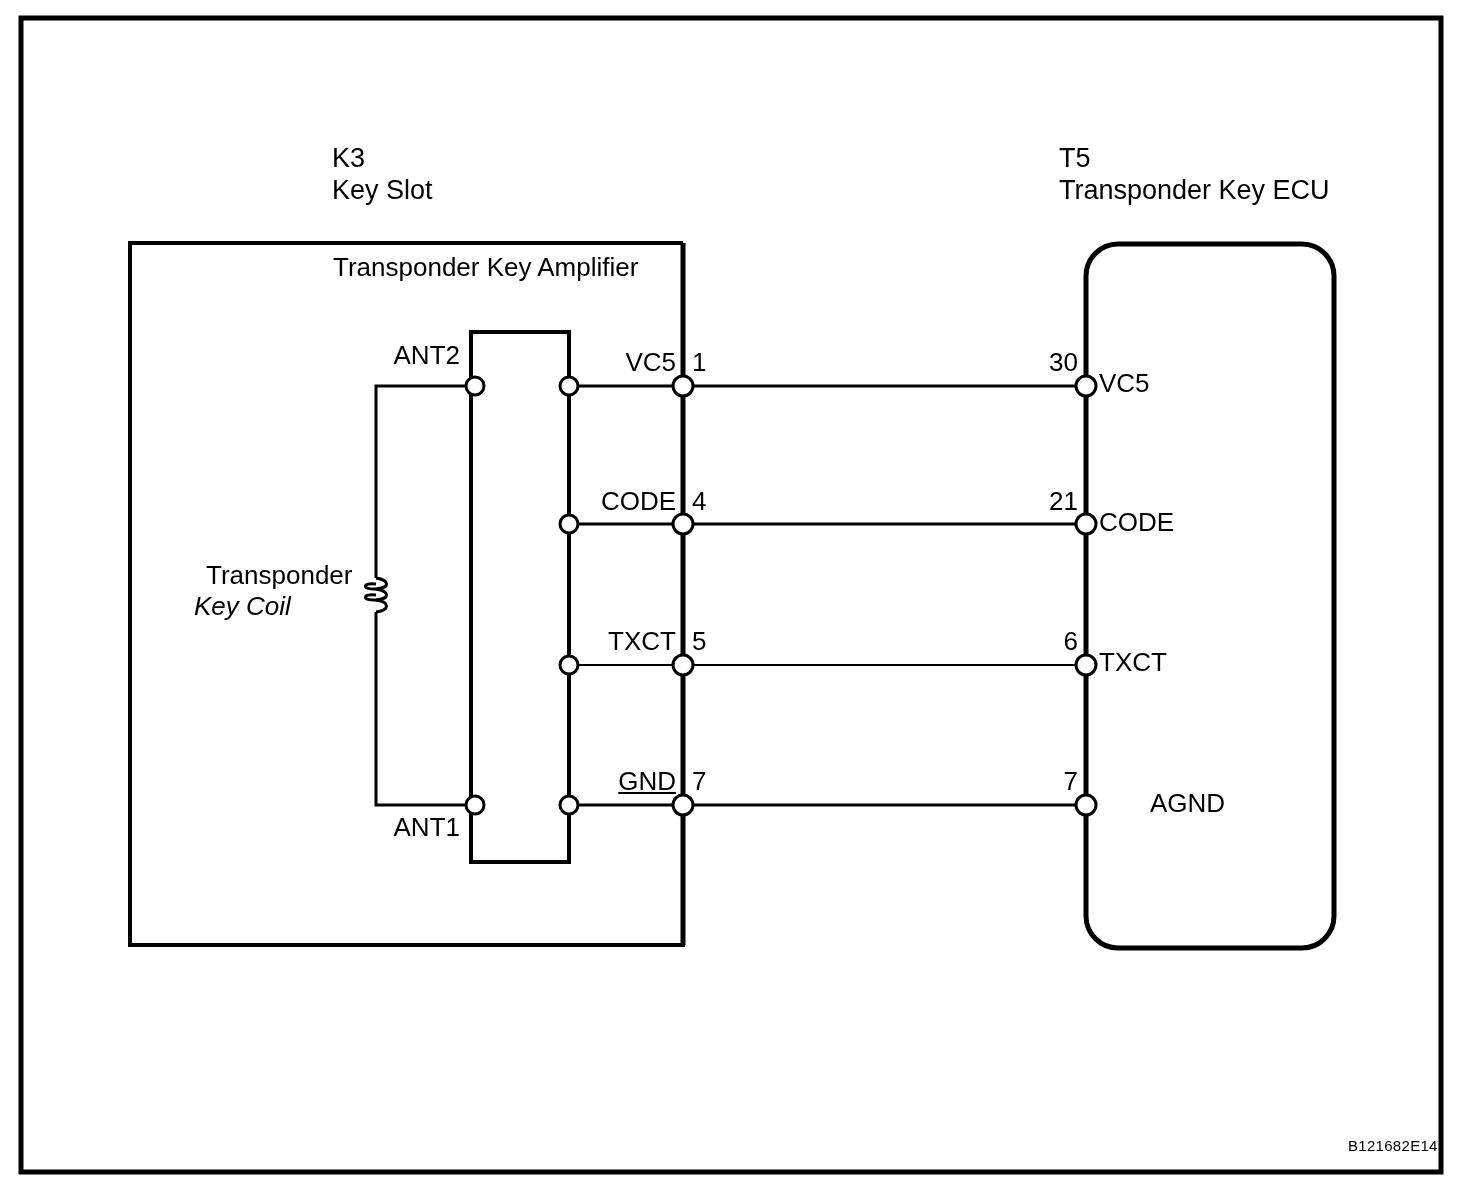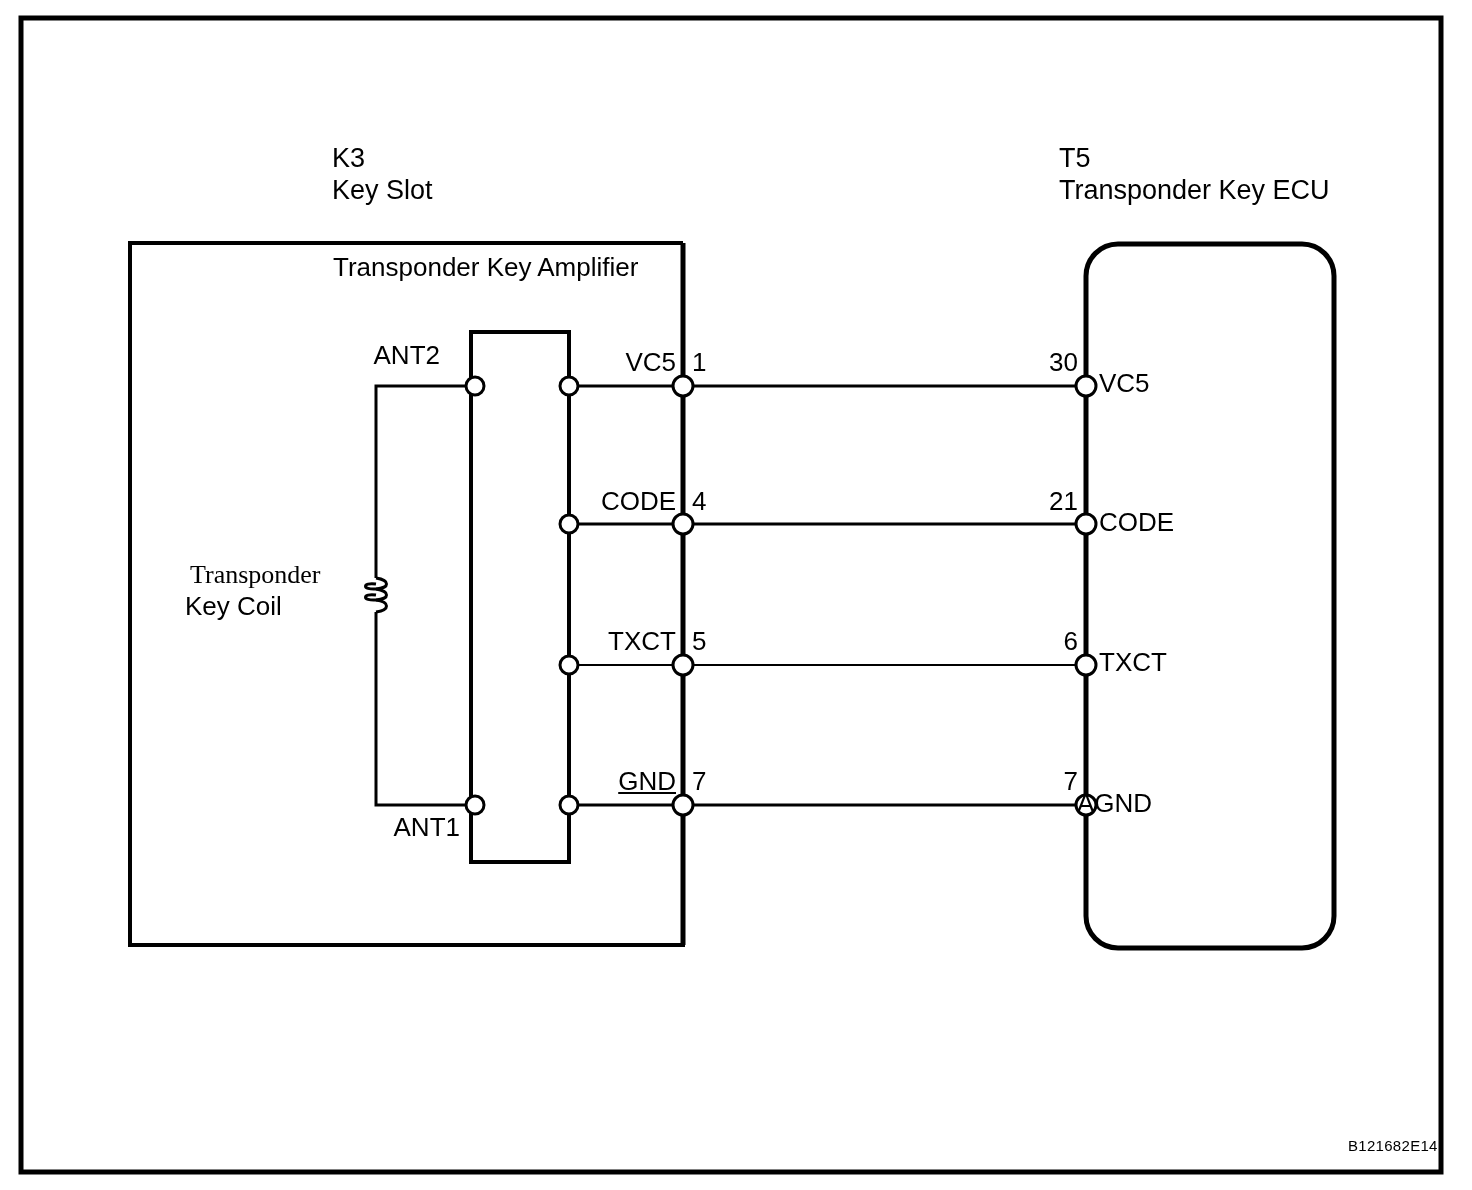--- a/index.html
+++ b/index.html
@@ -100,41 +100,41 @@
   </svg>
 
   <div class="lbl lbl-title" style="left:332px; top:143px;">K3</div>
   <div class="lbl lbl-title" style="left:332px; top:175px;">Key Slot</div>
 
   <div class="lbl lbl-title" style="left:1059px; top:143px;text-align:center;">T5</div>
   <div class="lbl lbl-title" style="left:1059px; top:175px;">Transponder Key ECU</div>
 
   <div class="lbl lbl-inner" style="left:333px; top:252px;">Transponder Key Amplifier</div>
 
-  <div class="lbl lbl-coil" style="left:190px; top:560px;font-family:Liberation Serif, serif;">Transponder</div>
-  <div class="lbl lbl-coil" style="left:185px; top:591px;">Key Coil</div>
+  <div class="lbl lbl-coil" style="left:206px; top:560px;">Transponder</div>
+  <div class="lbl lbl-coil" style="left:194px; top:591px;font-style:italic;">Key Coil</div>
 
-  <div class="lbl lbl-pin anchor-r" style="left:440px; top:340px;">ANT2</div>
+  <div class="lbl lbl-pin anchor-r" style="left:460px; top:340px;">ANT2</div>
   <div class="lbl lbl-pin anchor-r" style="left:460px; top:812px;">ANT1</div>
 
   <div class="lbl lbl-pin anchor-r" style="left:676px; top:347px;">VC5</div>
   <div class="lbl lbl-pin anchor-r" style="left:676px; top:486px;">CODE</div>
   <div class="lbl lbl-pin anchor-r" style="left:676px; top:626px;">TXCT</div>
   <div class="lbl lbl-pin anchor-r" style="left:676px; top:766px;text-decoration:underline;">GND</div>
 
   <div class="lbl lbl-num" style="left:692px; top:347px;">1</div>
   <div class="lbl lbl-num" style="left:692px; top:486px;">4</div>
   <div class="lbl lbl-num" style="left:692px; top:626px;">5</div>
   <div class="lbl lbl-num" style="left:692px; top:766px;">7</div>
 
   <div class="lbl lbl-num anchor-r" style="left:1078px; top:347px;">30</div>
   <div class="lbl lbl-num anchor-r" style="left:1078px; top:486px;">21</div>
   <div class="lbl lbl-num anchor-r" style="left:1078px; top:626px;">6</div>
   <div class="lbl lbl-num anchor-r" style="left:1078px; top:766px;">7</div>
 
   <div class="lbl lbl-pin" style="left:1099px; top:368px;">VC5</div>
   <div class="lbl lbl-pin" style="left:1099px; top:507px;">CODE</div>
   <div class="lbl lbl-pin" style="left:1099px; top:647px;">TXCT</div>
-  <div class="lbl lbl-pin" style="left:1077px; top:788px;">AGND</div>
+  <div class="lbl lbl-pin" style="left:1150px; top:788px;">AGND</div>
 
   <div class="lbl lbl-code" style="left:1348px; top:1137px;">B121682E14</div>
 
 </div>
 
 </body></html>

